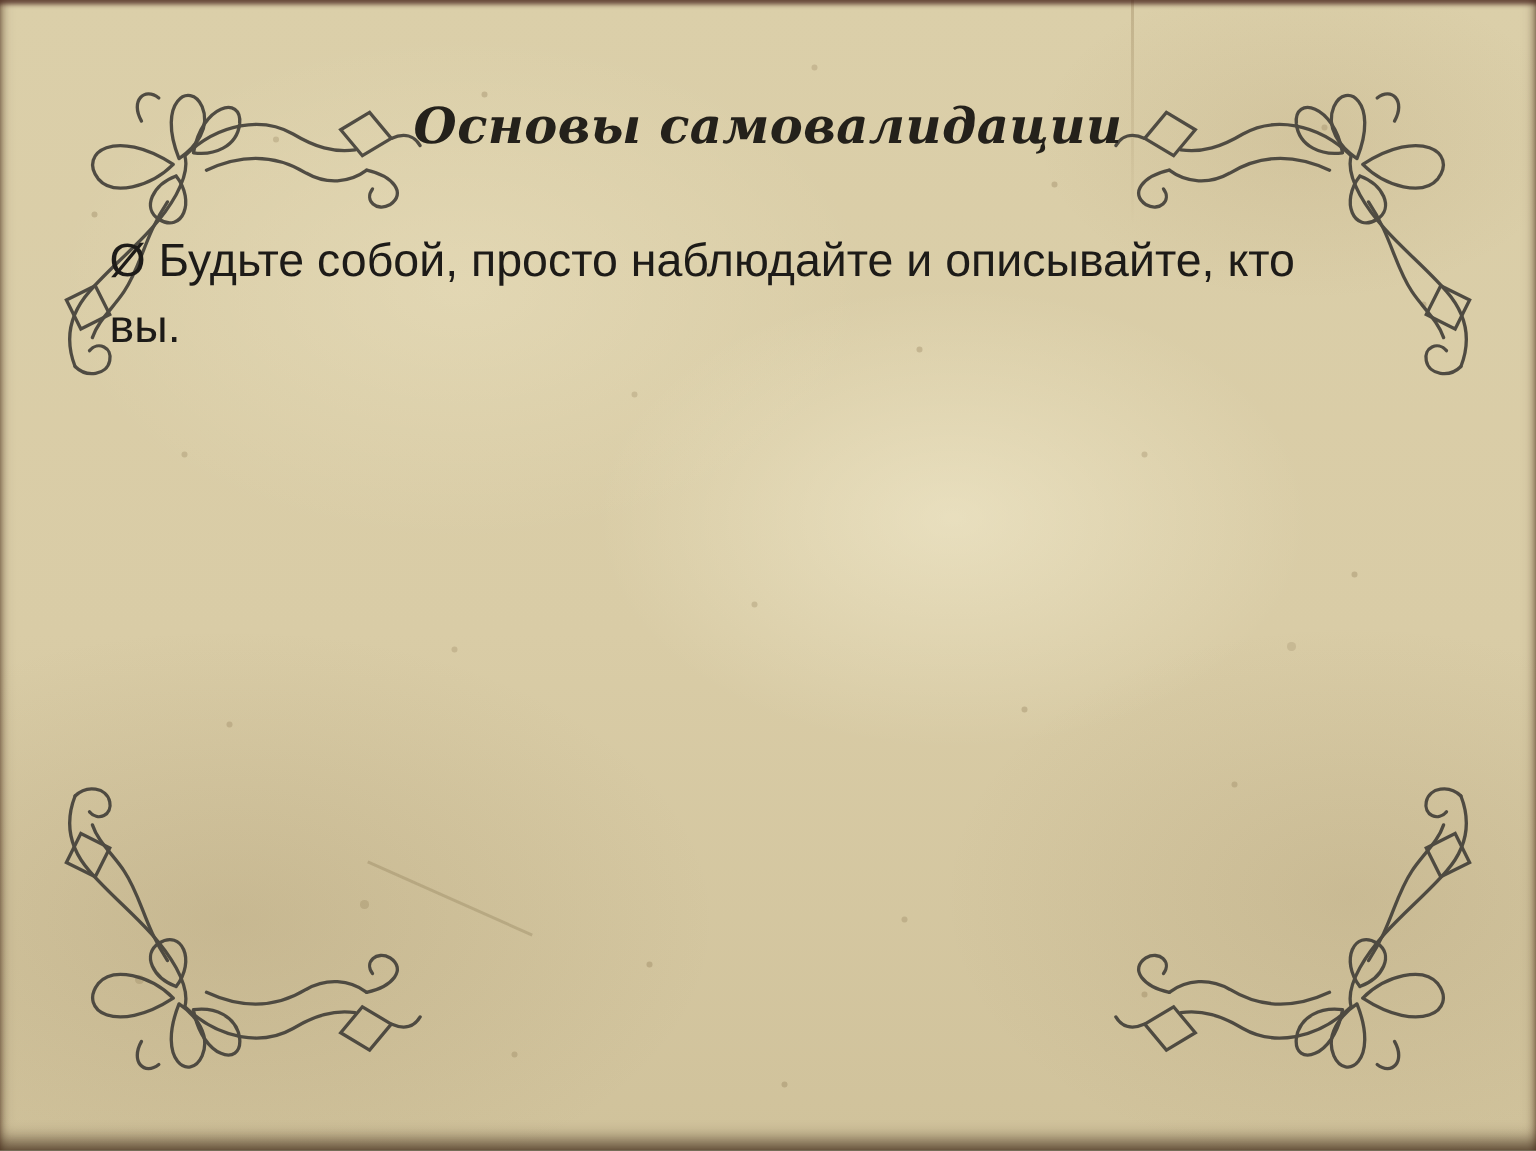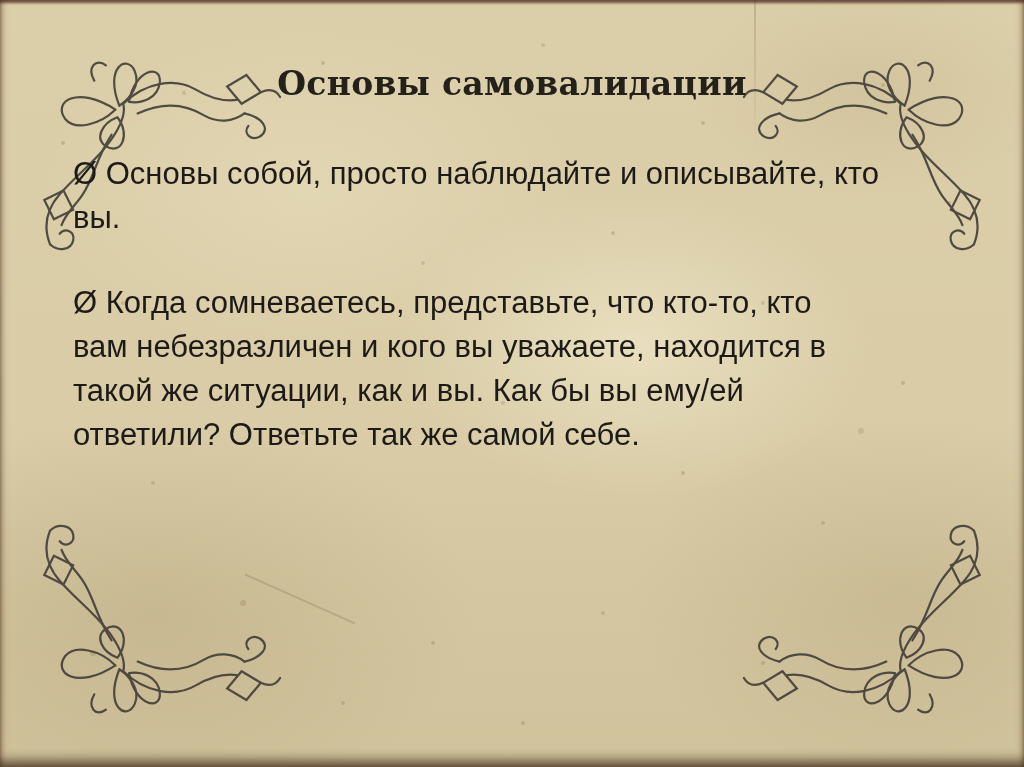--- a/index.html
+++ b/index.html
@@ -54,21 +54,21 @@
   }
   .orn { position: absolute; width: 260px; height: 231px; z-index: 2; }
   .orn-tl { top: 22px;  left: 24px; }
   .orn-tr { top: 22px;  right: 24px; transform: scaleX(-1); }
   .orn-bl { bottom: 14px; left: 24px; transform: scaleY(-1); }
   .orn-br { bottom: 14px; right: 24px; transform: scale(-1,-1); }
   .slide-title {
     position: absolute; top: 64px; left: 0; width: 100%;
     margin: 0; text-align: center;
     font-family: "DejaVu Serif", serif;
-    font-weight: bold;
+    font-style: italic; font-weight: bold;
     font-size: 33px; color: #24211b; letter-spacing: 0.3px;
     z-index: 3;
   }
   .slide-body {
     position: absolute; left: 73px; top: 152px; width: 905px; z-index: 3;
   }
   .bullet {
     margin: 0 0 41px 0;
     font-size: 31px; line-height: 44px; color: #1d1b18;
     white-space: pre-line;
@@ -113,22 +113,18 @@
   <svg class="orn orn-bl" viewBox="0 0 270 240" xmlns="http://www.w3.org/2000/svg" xmlns:xlink="http://www.w3.org/1999/xlink">
     <use href="#flourish" xlink:href="#flourish"></use>
   </svg>
   <svg class="orn orn-br" viewBox="0 0 270 240" xmlns="http://www.w3.org/2000/svg" xmlns:xlink="http://www.w3.org/1999/xlink">
     <use href="#flourish" xlink:href="#flourish"></use>
   </svg>
 
   <h1 class="slide-title">Основы самовалидации</h1>
 
   <div class="slide-body">
-    <p class="bullet">Ø Основы собой, просто наблюдайте и описывайте, кто
+    <p class="bullet">Ø Будьте собой, просто наблюдайте и описывайте, кто
 вы.</p>
-    <p class="bullet">Ø Когда сомневаетесь, представьте, что кто-то, кто
-вам небезразличен и кого вы уважаете, находится в
-такой же ситуации, как и вы. Как бы вы ему/ей
-ответили? Ответьте так же самой себе.</p>
   </div>
 
   <div class="edge-vignette"></div>
 </div>
 
 </body></html>

